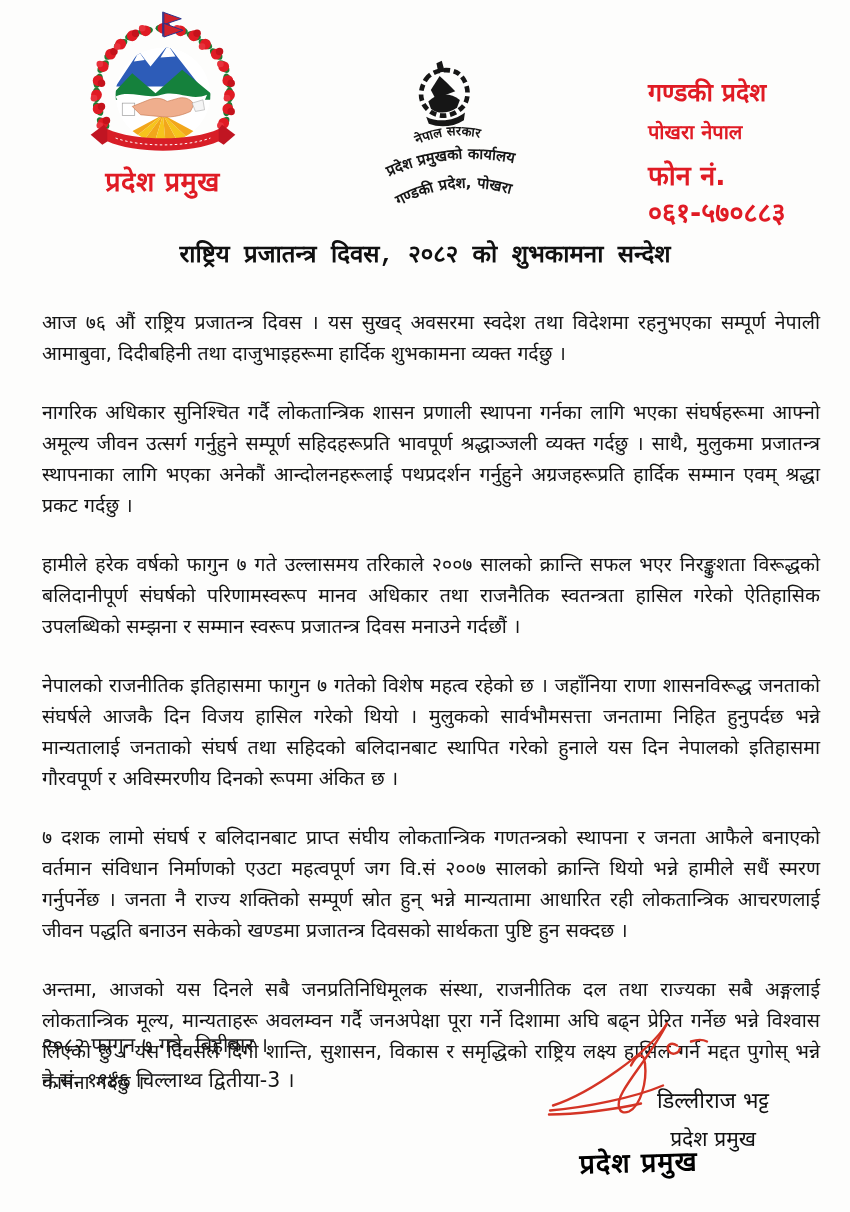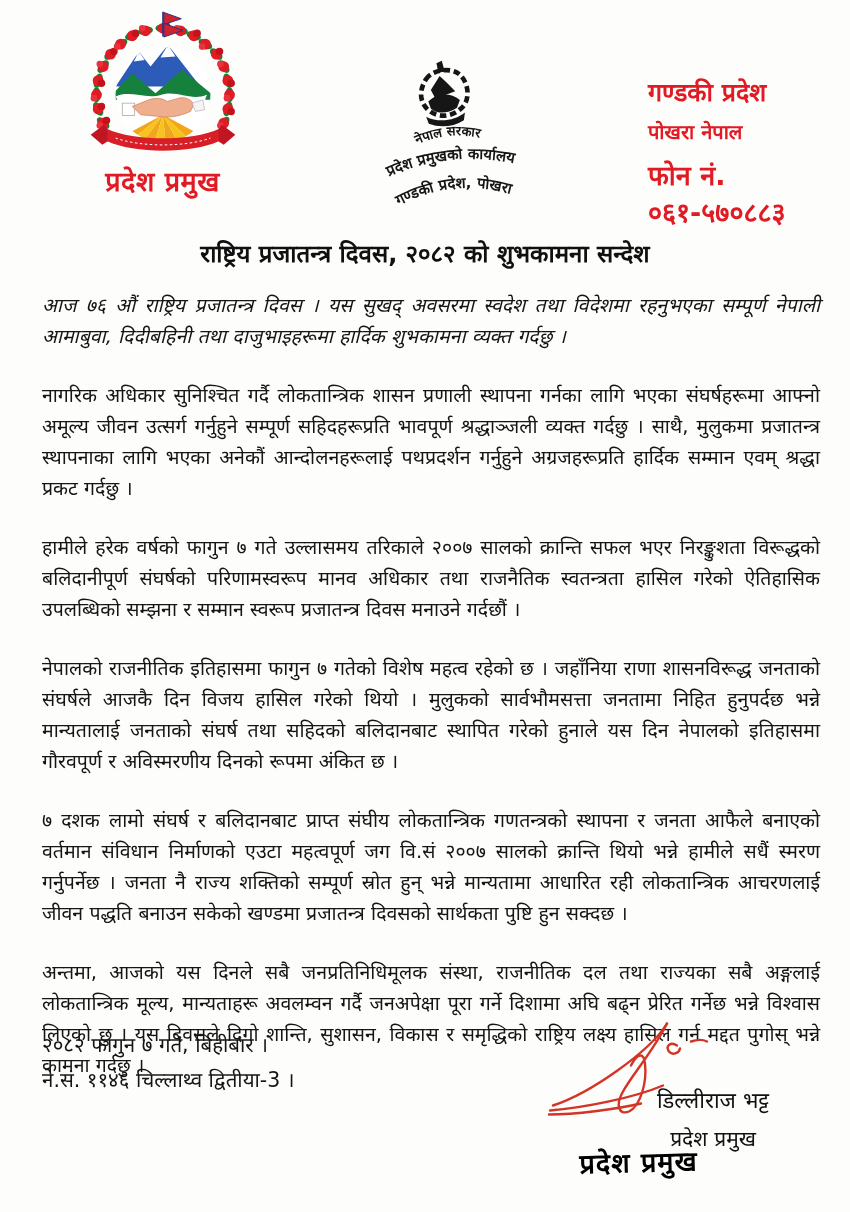--- a/index.html
+++ b/index.html
@@ -12,24 +12,24 @@
   
   .letterhead { position:relative; height:218px; }
   .logo-block { position:absolute; left:60px; top:10px; width:205px; text-align:center; }
   .logo-label { color:#e01b24; font-weight:bold; font-size:27px; margin-top:0px; letter-spacing:0.5px; }
   .stamp { position:absolute; left:350px; top:58px; width:195px; height:152px; }
   .office-block { position:absolute; left:648px; top:74px; width:190px; color:#e01b24; font-weight:bold; }
   .office-province { font-size:25px; margin-bottom:10px; }
   .office-city { font-size:20px; margin-bottom:11px; }
   .office-phone { font-size:27px; }
   
-  .title { text-align:center; font-size:24px; font-weight:bold; color:#101010; margin-top:18px; }
+  .title { text-align:center; font-size:24px; font-weight:bold; color:#101010; margin-top:18px;font-family:Liberation Mono, monospace; }
   .content { padding:0 30px 0 42px; }
   .para { font-size:19.5px; line-height:31px; text-align:justify; margin-top:28px; color:#151515; }
-  .para:first-of-type { margin-top:21px;font-style:italic; }
+  .para:first-of-type { margin-top:38px; }
   
   .footer { position:absolute; left:0; top:1012px; width:756px; height:200px; }
   .date-block { position:absolute; left:42px; top:16px; font-size:20.5px; line-height:35px; color:#151515; }
   .signature-svg { position:absolute; left:545px; top:0px; width:170px; height:108px; }
   .sign-name { position:absolute; left:628px; top:72px; width:170px; text-align:center; font-size:22px; color:#111; }
   .sign-role { position:absolute; left:628px; top:112px; width:170px; text-align:center; font-size:21px; color:#111; }
   .stamp-text { position:absolute; left:556px; top:131px; width:165px; text-align:center;
                 font-size:27px; font-weight:bold; color:#000; transform:rotate(-1.5deg); letter-spacing:1px; }
   .stamp-svg-text { font-weight:bold; fill:#161616; font-family:"DejaVu Sans", sans-serif; }
 </style>

